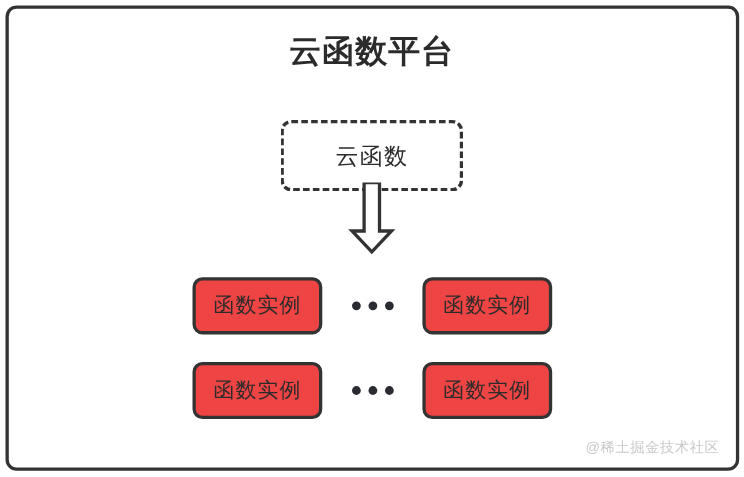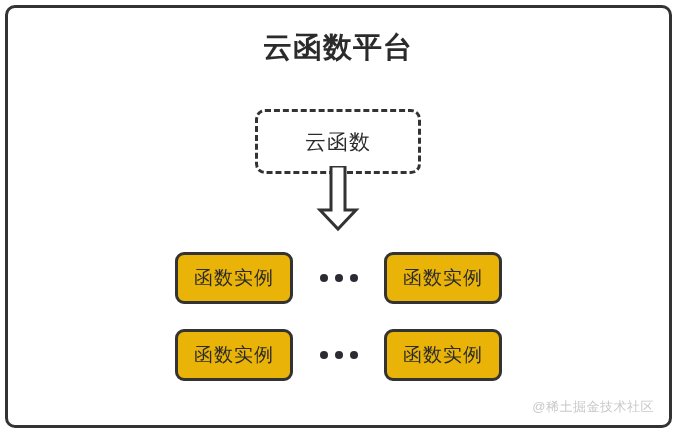--- a/index.html
+++ b/index.html
@@ -81,21 +81,21 @@
     justify-content: space-between;
   }
   .instance-row.row-1 { top: 252px; }
   .instance-row.row-2 { top: 329px; }
   .instance-box {
     box-sizing: border-box;
     width: 118px;
     height: 52px;
     border: 3px solid #333333;
     border-radius: 9px;
-    background: #eab308;
+    background: #ef4444;
     display: flex;
     align-items: center;
     justify-content: center;
   }
   .instance-box .box-label {
     font-size: 19px;
     color: #2b2b2b;
     letter-spacing: 1px;
   }
   .ellipsis {

